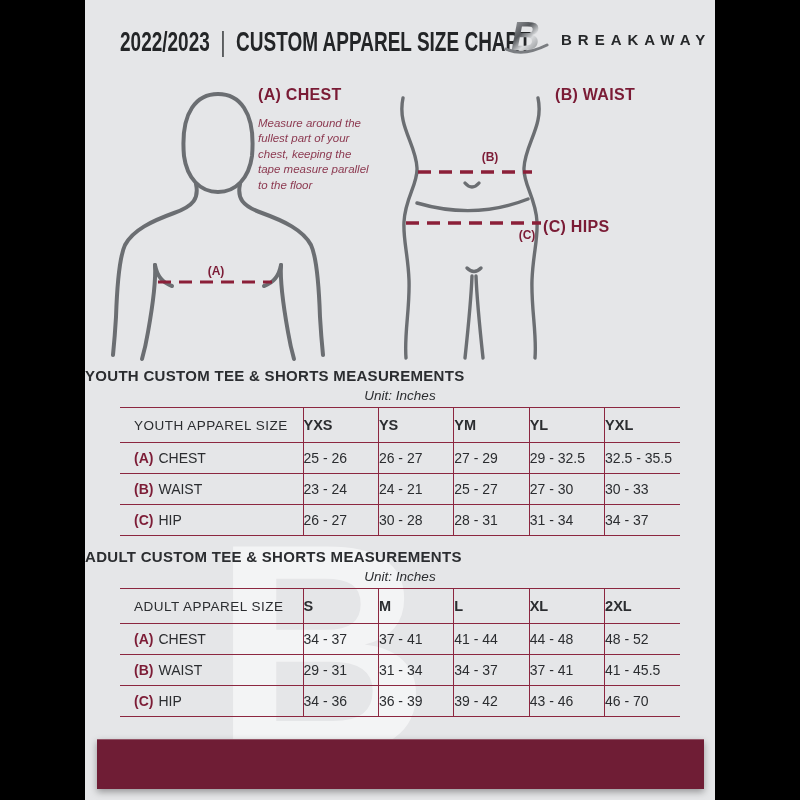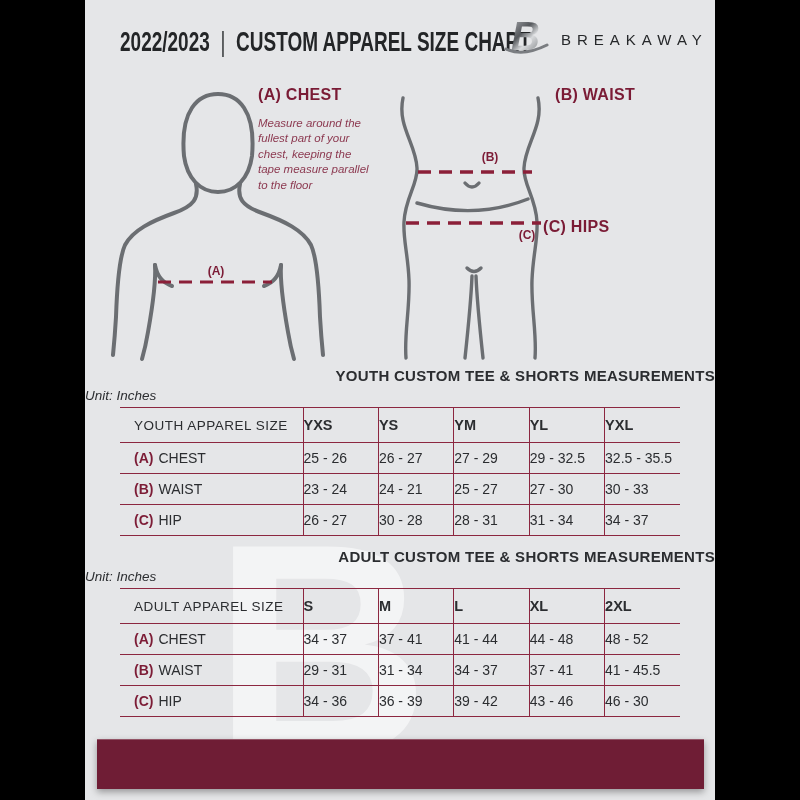--- a/index.html
+++ b/index.html
@@ -64,21 +64,21 @@
   .logo-b {
     position: absolute; left: 6px; top: -2px;
     font-size: 40px; font-weight: 700; font-style: italic;
     background: linear-gradient(135deg, #b8babd 0%, #55585c 40%, #d8dadc 60%, #6a6d71 100%);
     -webkit-background-clip: text;
     background-clip: text;
     color: transparent;
   }
   .logo-swoosh { position: absolute; left: 0; top: 0; }
   .brand-name {
-    font-size: 15px; font-weight: 400;
+    font-size: 15px; font-weight: 700;
     letter-spacing: 6px;
     color: #26282a;
   }
 
   
   .fig { position: absolute; overflow: visible; }
   .fig path { fill: none; stroke: #6b6e72; stroke-width: 4; stroke-linecap: round; }
   .fig.lower path { stroke-width: 3.4; }
   .fig .dash {
     stroke: #8b1f38; stroke-width: 3.2;
@@ -108,28 +108,28 @@
     white-space: pre-line;
     margin-top: 12px;
   }
   .guide-chest { left: 173px; top: 86px; }
   .guide-waist { left: 470px; top: 86px; }
   .guide-hips  { left: 458px; top: 218px; }
 
   
   .section-title {
     position: absolute; left: 0; width: 630px;
-    text-align: right;
+    text-align: left;
     font-size: 15px; font-weight: 700;
     letter-spacing: 0.3px;
     color: #2b2d30;
   }
   .unit-label {
     position: absolute; left: 0; width: 630px;
-    text-align: left;
+    text-align: center;
     font-size: 13.5px; font-style: italic;
     color: #2b2d30;
   }
   .youth-title { top: 367px; }
   .youth-unit  { top: 388px; }
   .adult-title { top: 548px; }
   .adult-unit  { top: 569px; }
 
   table.size-table {
     position: absolute;
@@ -338,21 +338,21 @@
             <td class="value-cell">34 - 37</td>
             <td class="value-cell">37 - 41</td>
             <td class="value-cell">41 - 45.5</td>
           </tr>
           <tr>
             <td class="row-label"><span class="key">(C)</span><span>HIP</span></td>
             <td class="value-cell">34 - 36</td>
             <td class="value-cell">36 - 39</td>
             <td class="value-cell">39 - 42</td>
             <td class="value-cell">43 - 46</td>
-            <td class="value-cell">46 - 30</td>
+            <td class="value-cell">46 - 70</td>
           </tr>
         </tbody>
       </table>
 
     </div>
 
     <div class="footer-bar"></div>
   </div>
 </div>
 

